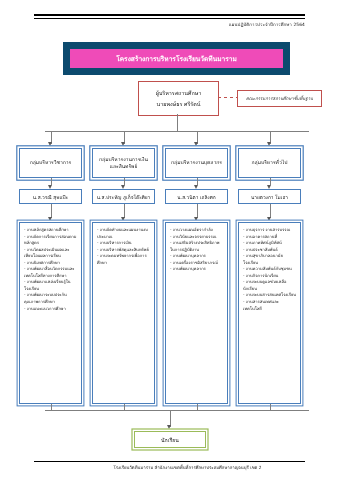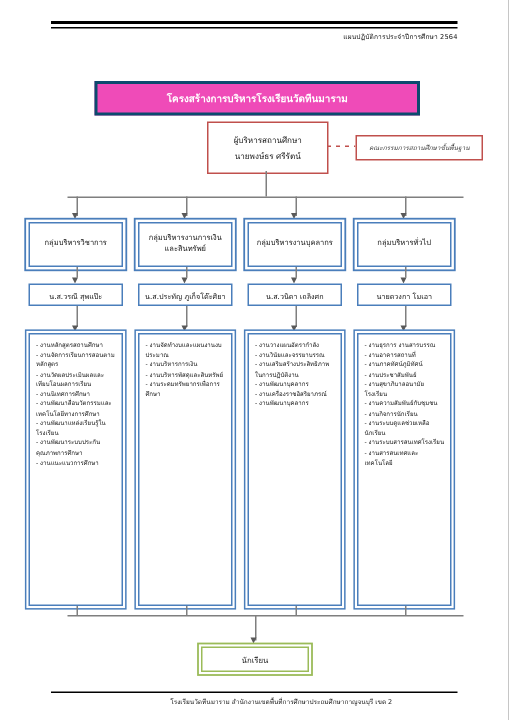--- a/index.html
+++ b/index.html
@@ -12,22 +12,22 @@
   #rule-thick{left:34px;top:14px;width:271px;height:2px;}
   #rule-thin{left:34px;top:18px;width:271px;height:1px;}
 
   #header-note{
     position:absolute;left:150px;top:21px;width:155px;text-align:right;
     font-size:4.4px;color:#111;letter-spacing:.1px;white-space:nowrap;
   }
 
   
   #title-banner{
-    position:absolute;left:63px;top:54px;width:213px;height:19px;
-    background:#ef4bb8;border:2px solid #0c4a6e;
+    position:absolute;left:63px;top:42px;width:213px;height:19px;
+    background:#ef4bb8;border:7px solid #0c4a6e;
     display:flex;align-items:center;justify-content:center;
     font-size:6.6px;color:#ffffff;font-weight:bold;
   }
 
   
   #director-box{
     position:absolute;left:138px;top:81px;width:79px;height:33px;
     background:#fff;border:1.6px solid #c0504d;
     display:flex;flex-direction:column;align-items:center;justify-content:center;gap:3px;
     font-size:5.4px;color:#111;

